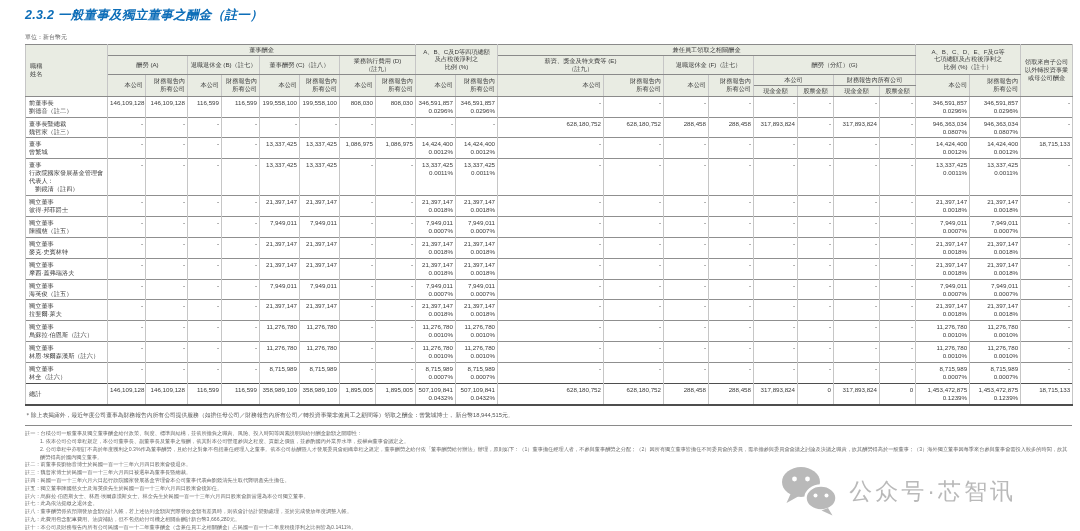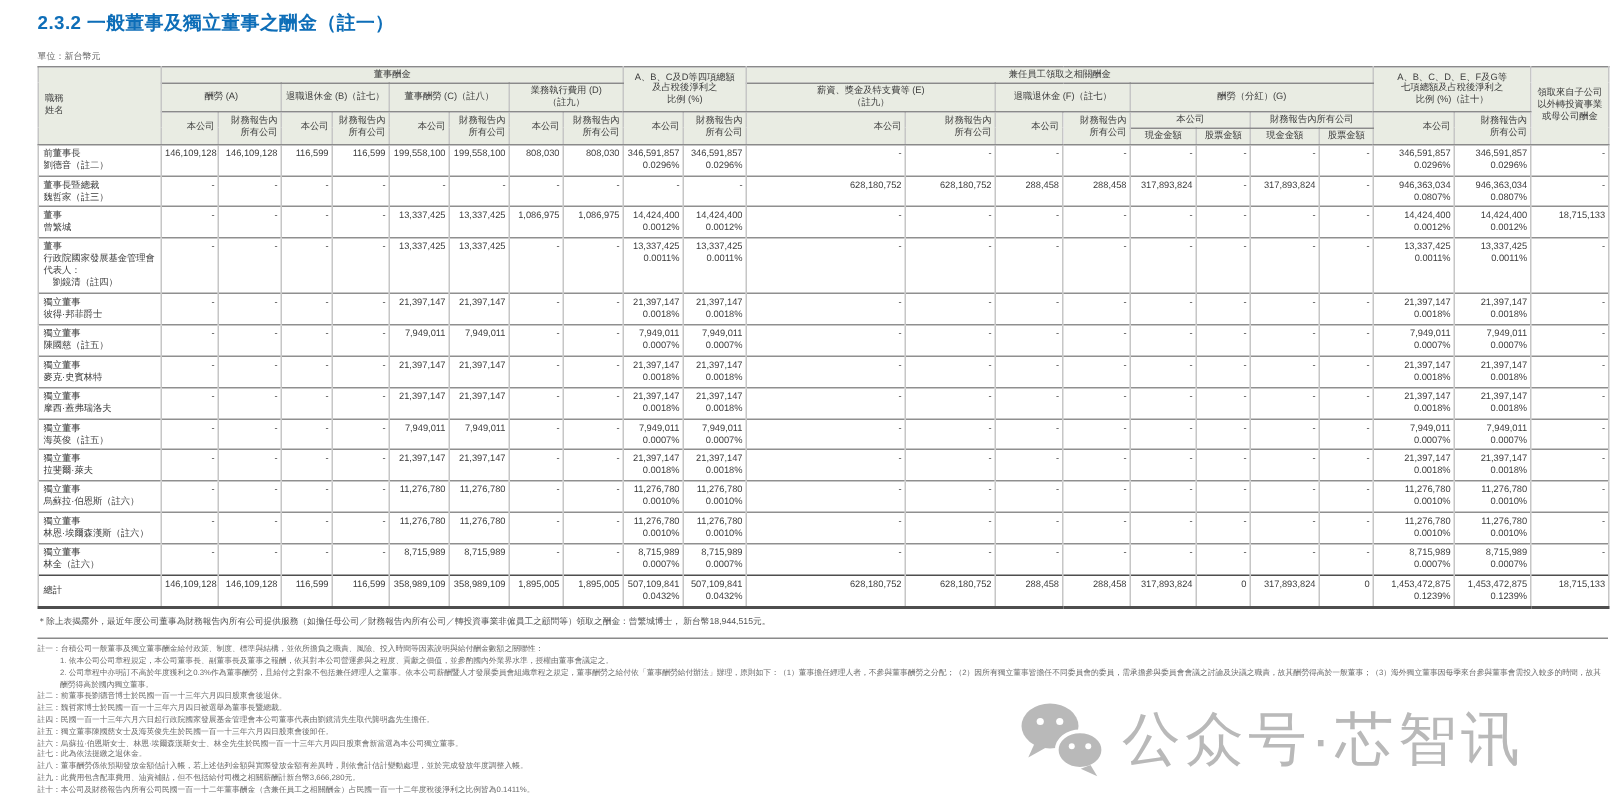--- a/index.html
+++ b/index.html
@@ -8,21 +8,21 @@
     --watermark:#b9b9b9;
   }
   *{box-sizing:border-box;}
   html,body{margin:0;padding:0;}
   body{
     width:1080px;height:531px;overflow:hidden;position:relative;
     background:#ffffff;color:#3c3c3c;
     font-family:"Liberation Sans","DejaVu Sans",sans-serif;
   }
   .page{padding:7px 8px 0 25px;}
-  .title{margin:0;font-size:12.5px;font-weight:bold;color:var(--title);letter-spacing:.3px;}
+  .title{margin:0;font-size:12.5px;font-weight:bold;color:var(--title);letter-spacing:.3px;font-style:italic;}
   .unit{font-size:6px;color:#666;margin:9px 0 2px;}
   table{border-collapse:collapse;table-layout:fixed;width:1047px;border:1px solid #6f6f6f;}
   th,td{
     white-space:pre-line;font-weight:normal;
     border-left:1px solid #c6c6c6;border-right:1px solid #c6c6c6;
     padding:1px 2px;font-size:6.2px;line-height:1.28;color:#3c3c3c;
     overflow:hidden;
   }
   thead th{
     background:var(--header_bg);text-align:center;vertical-align:middle;
@@ -33,21 +33,21 @@
   tbody td{border-top:1px solid #8f8f8f;vertical-align:top;text-align:right;padding-top:2px;padding-bottom:2px;}
   tbody td.rowlabel{text-align:left;white-space:pre-wrap;padding-left:3px;}
   tr.total-row td{border-top:1px solid #4e4e4e;border-bottom:2px solid #4e4e4e;}
   tr.total-row td.rowlabel{vertical-align:middle;}
   .starnote{font-size:5.8px;color:#555;margin:5px 0 6px;line-height:1.45;width:1047px;}
   .notes{border-top:1px solid #8a8a8a;padding-top:4px;font-size:5.2px;color:#6b6b6b;line-height:1.5;width:1047px;}
   .notes .line{margin:0;}
   .notes .indent{padding-left:15px;}
   .watermark{
     position:absolute;right:64px;top:466px;display:flex;align-items:center;gap:12px;
-    color:var(--watermark);font-size:39px;letter-spacing:3px;
+    color:var(--watermark);font-size:23px;letter-spacing:3px;
   }
   .wm-fill{fill:var(--watermark);}
 </style>
 </head>
 <body>
 
 <div class="page">
   <h1 class="title">2.3.2 一般董事及獨立董事之酬金（註一）</h1>
   <div class="unit">單位：新台幣元</div>
 

